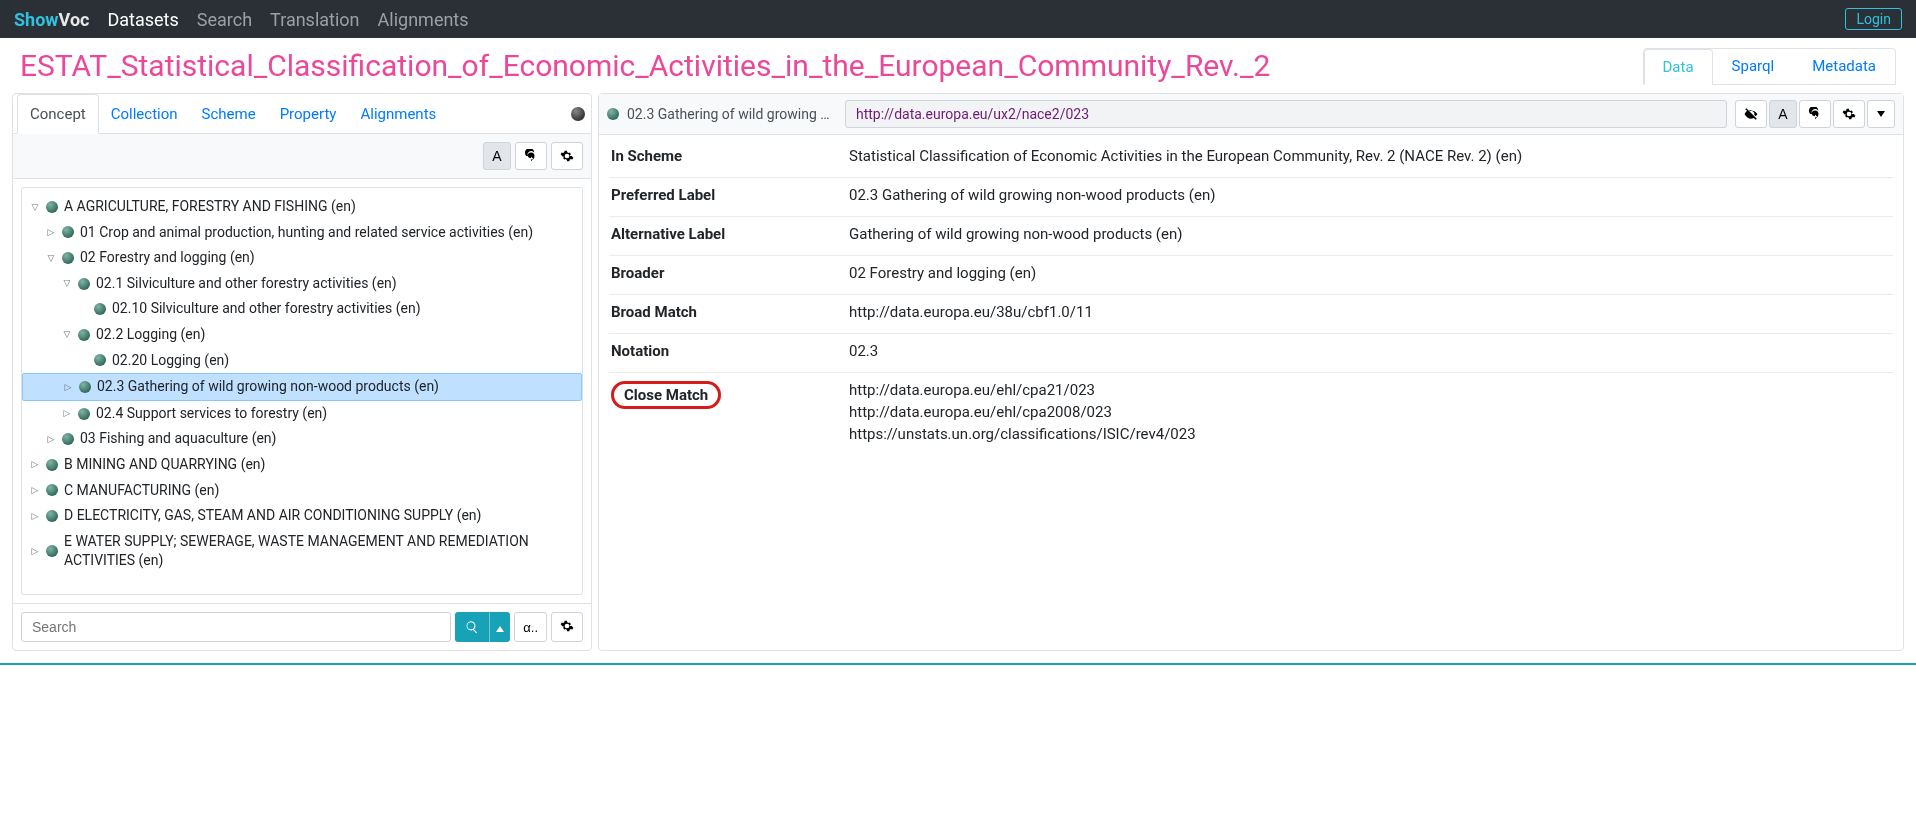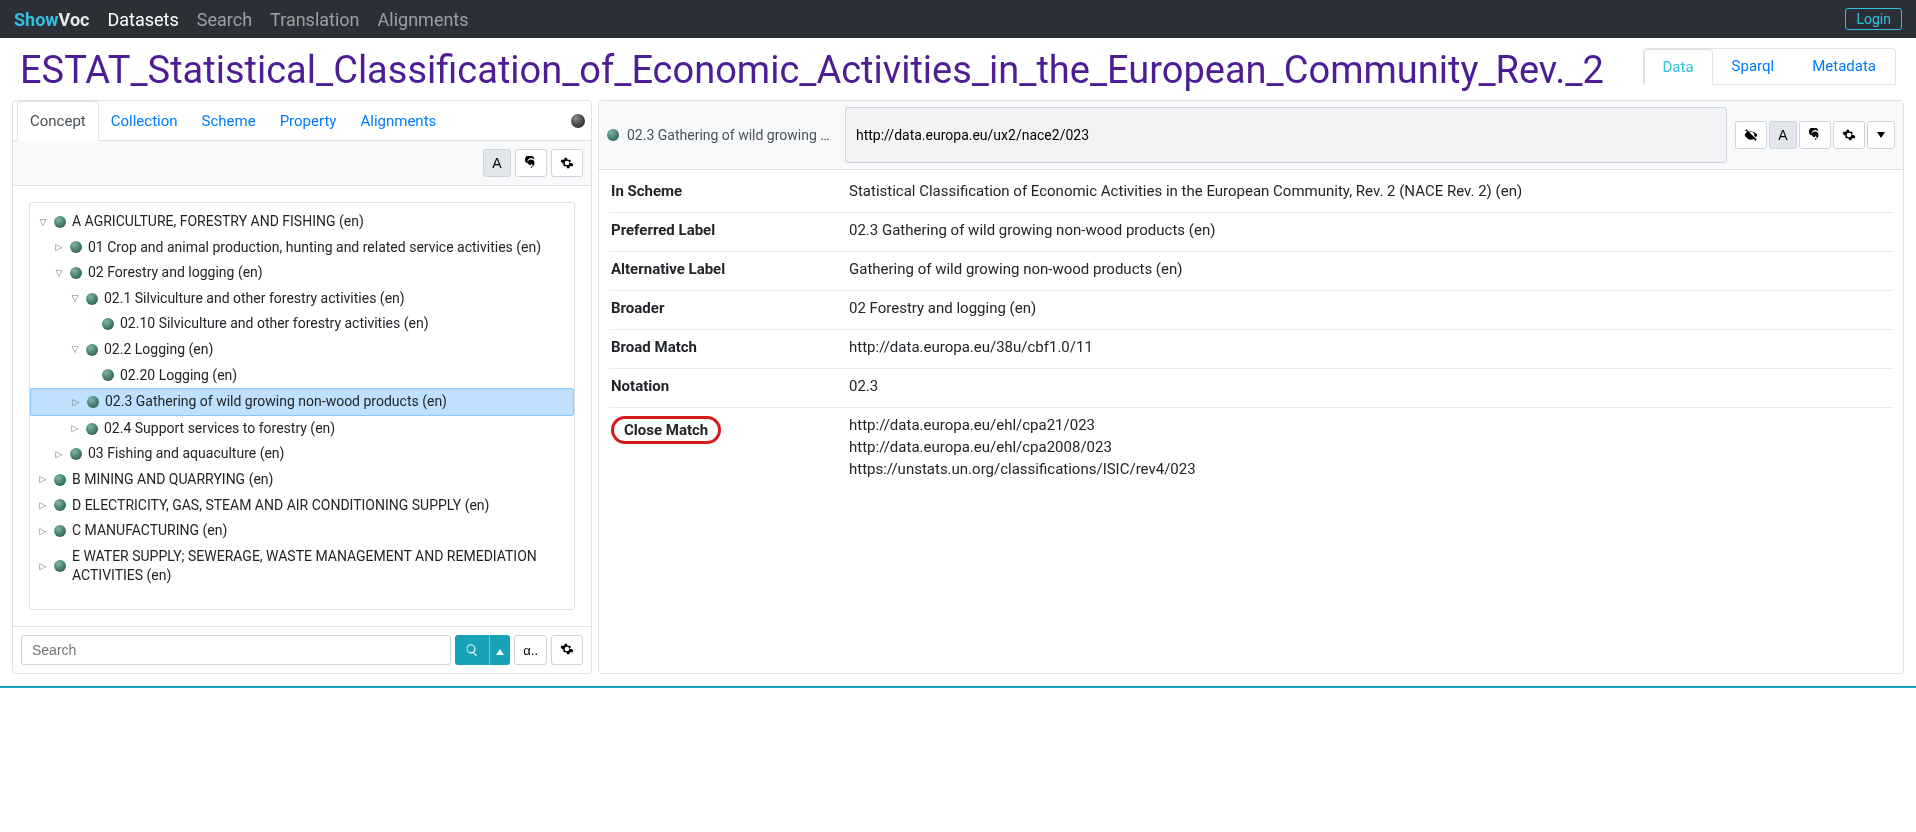--- a/index.html
+++ b/index.html
@@ -8,61 +8,61 @@
   .navbar { background: #2b3036; height: 38px; display: flex; align-items: center; padding: 0 14px; justify-content: space-between; }
   .nav-left { display: flex; align-items: center; gap: 18px; }
   .brand { font-weight: 700; font-size: 18px; }
   .brand .s1 { color: #31c0df; }
   .brand .s2 { color: #e8e8e8; }
   .nav-link { color: #9aa0a6; font-size: 18px; cursor: pointer; }
   .nav-link.active { color: #fff; }
   .login-btn { border: 1px solid #31c0df; color: #31c0df; padding: 2px 10px; border-radius: 3px; font-size: 14px; cursor: pointer; }
   
   .page-header { display: flex; justify-content: space-between; align-items: flex-start; padding: 10px 20px 0 20px; }
-  .page-title { font-size: 38px; font-weight: 400; color: #4c1d95; }
+  .page-title { font-size: 30px; font-weight: 400; color: #ec4899; }
   .page-tabs { display: flex; gap: 0; border: 1px solid #dee2e6; border-radius: 4px 4px 0 0; justify-content: space-between; }
   .page-tab { padding: 8px 18px; color: #007bff; cursor: pointer; font-size: 15px; border-left: 1px solid transparent; border-right: 1px solid transparent; }
   .page-tab.active { color: #31c0df; border: 1px solid #dee2e6; border-bottom: 1px solid #fff; border-radius: 4px 4px 0 0; margin-bottom: -1px; background: #fff; }
   
   .main { display: flex; gap: 6px; padding: 0 12px 12px 12px; margin-top: 8px; }
   .panel { border: 1px solid #dee2e6; border-radius: 4px; background: #fff; }
   .left-panel { width: 580px; flex-shrink: 0; display: flex; flex-direction: column; }
   .right-panel { flex: 1; display: flex; flex-direction: column; }
   
   .left-tabs { display: flex; align-items: center; border-bottom: 1px solid #dee2e6; padding: 0 6px 0 4px; }
   .left-tab { padding: 10px 12px; color: #007bff; cursor: pointer; font-size: 15px; }
   .left-tab.active { color: #495057; border: 1px solid #dee2e6; border-bottom: 1px solid #fff; border-radius: 4px 4px 0 0; margin-bottom: -1px; background: #fff; }
   .left-tabs-spacer { flex: 1; }
   .orb-icon { width: 14px; height: 14px; border-radius: 50%; background: radial-gradient(circle at 35% 30%, #888, #111); display: inline-block; }
   
   .left-toolbar { display: flex; justify-content: flex-end; gap: 4px; padding: 8px 8px; border-bottom: 1px solid #dee2e6; background: #f8f9fa; }
   .tbtn { border: 1px solid #ced4da; background: #fff; padding: 4px 8px; border-radius: 3px; cursor: pointer; font-size: 14px; display: inline-flex; align-items: center; justify-content: center; min-width: 28px; height: 28px; }
   .tbtn.active { background: #e2e6ea; }
   
-  .tree-wrap { border: 1px solid #dee2e6; margin: 16px; border-radius: 3px; height: 408px; overflow-y: auto; padding: 6px 0; }
+  .tree-wrap { border: 1px solid #dee2e6; margin: 8px; border-radius: 3px; height: 408px; overflow-y: auto; padding: 6px 0; }
   .tree-row { display: flex; align-items: center; gap: 6px; padding: 3px 6px; font-size: 14px; cursor: pointer; line-height: 1.4; }
   .tree-row.selected { background: #bfe0ff; border: 1px solid #8ac6ff; border-radius: 2px; }
   .tree-caret { width: 10px; height: 10px; flex-shrink: 0; display: inline-flex; align-items: center; justify-content: center; color: #6c757d; }
   .caret-open::before { content: "▽"; font-size: 9px; }
   .caret-closed::before { content: "▷"; font-size: 9px; }
   .caret-none { visibility: hidden; }
   .node-orb { width: 12px; height: 12px; border-radius: 50%; background: radial-gradient(circle at 35% 30%, #7fb5a7, #164e3f); flex-shrink: 0; }
   .tree-row .label { color: #212529; }
   
   .search-bar { display: flex; gap: 4px; padding: 8px; border-top: 1px solid #dee2e6; align-items: stretch; }
   .search-input { flex: 1; border: 1px solid #ced4da; border-radius: 3px; padding: 6px 10px; font-size: 14px; }
   .sbtn { background: #17a2b8; color: #fff; border: none; padding: 0 10px; border-radius: 3px 0 0 3px; cursor: pointer; display: flex; align-items: center; }
   .sbtn-d { background: #17a2b8; color: #fff; border: none; border-left: 1px solid rgba(255,255,255,.4); padding: 0 6px; border-radius: 0 3px 3px 0; cursor: pointer; }
   .sbtn-group { display: flex; }
   .sbtn-outline { border: 1px solid #ced4da; background: #fff; padding: 0 8px; border-radius: 3px; cursor: pointer; font-size: 13px; }
   
   .rhdr { display: flex; align-items: center; gap: 8px; padding: 6px 8px; border-bottom: 1px solid #dee2e6; background: #f8f9fa; }
   .rhdr .orb { width: 12px; height: 12px; border-radius: 50%; background: radial-gradient(circle at 35% 30%, #7fb5a7, #164e3f); flex-shrink: 0; }
   .rhdr .rtitle { font-size: 14px; color: #495057; white-space: nowrap; overflow: hidden; text-overflow: ellipsis; max-width: 210px; }
-  .uri-box { flex: 1; border: 1px solid #ced4da; background: #f1f3f5; border-radius: 3px; padding: 19px 10px; font-size: 14px; color: #000000; }
+  .uri-box { flex: 1; border: 1px solid #ced4da; background: #f1f3f5; border-radius: 3px; padding: 5px 10px; font-size: 14px; color: #701a75; }
   .rhdr-tools { display: flex; gap: 2px; }
   
   .props { padding: 4px 10px 20px 10px; }
   .prop-row { display: flex; border-bottom: 1px solid #e9ecef; padding: 8px 0; }
   .prop-row.noborder { border-bottom: none; }
   .prop-label { width: 240px; font-weight: 700; font-size: 15px; color: #212529; padding-left: 2px; }
   .prop-val { flex: 1; font-size: 15px; color: #212529; }
   .prop-val .line { margin-bottom: 4px; }
   .highlight-oval { border: 3px solid #d71a1a; border-radius: 14px; padding: 2px 10px; display: inline-block; }
   
@@ -172,26 +172,26 @@
           <span class="label">03 Fishing and aquaculture (en)</span>
         </div>
         <div class="tree-row" style="padding-left: 8px;">
           <span class="tree-caret caret-closed"></span>
           <span class="node-orb"></span>
           <span class="label">B MINING AND QUARRYING (en)</span>
         </div>
         <div class="tree-row" style="padding-left: 8px;">
           <span class="tree-caret caret-closed"></span>
           <span class="node-orb"></span>
+          <span class="label">C MANUFACTURING (en)</span>
+        </div>
+        <div class="tree-row" style="padding-left: 8px;">
+          <span class="tree-caret caret-closed"></span>
+          <span class="node-orb"></span>
           <span class="label">D ELECTRICITY, GAS, STEAM AND AIR CONDITIONING SUPPLY (en)</span>
-        </div>
-        <div class="tree-row" style="padding-left: 8px;">
-          <span class="tree-caret caret-closed"></span>
-          <span class="node-orb"></span>
-          <span class="label">C MANUFACTURING (en)</span>
         </div>
         <div class="tree-row" style="padding-left: 8px; justify-content: center;">
           <span class="tree-caret caret-closed"></span>
           <span class="node-orb"></span>
           <span class="label">E WATER SUPPLY; SEWERAGE, WASTE MANAGEMENT AND REMEDIATION ACTIVITIES (en)</span>
         </div>
       </div>
 
     <div class="search-bar">
       <input class="search-input" placeholder="Search" style="">

